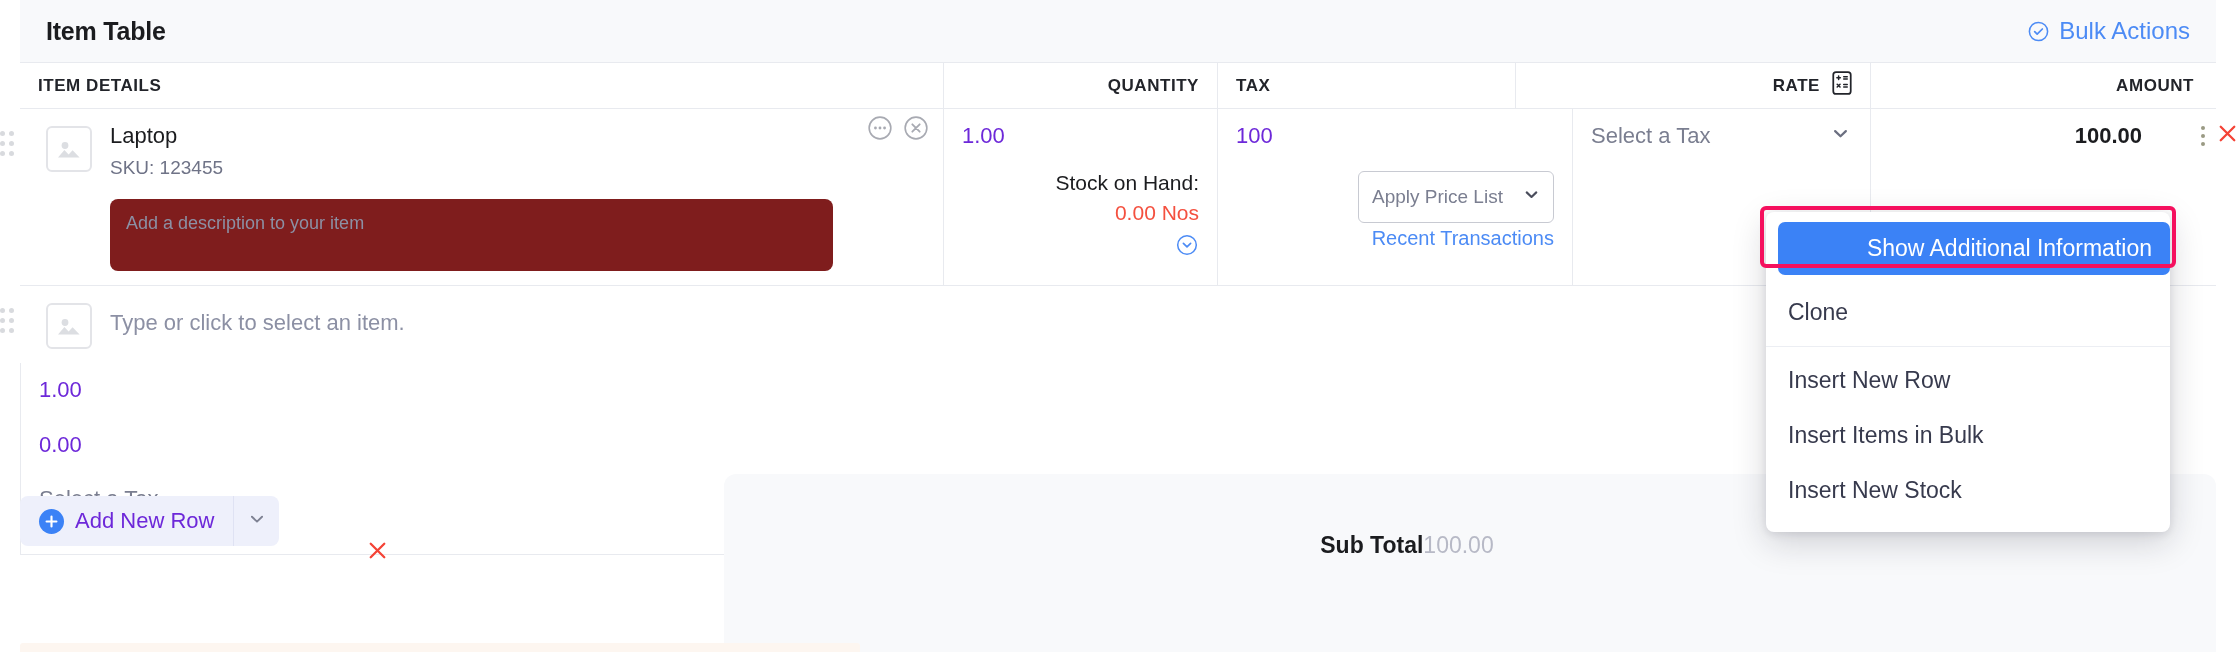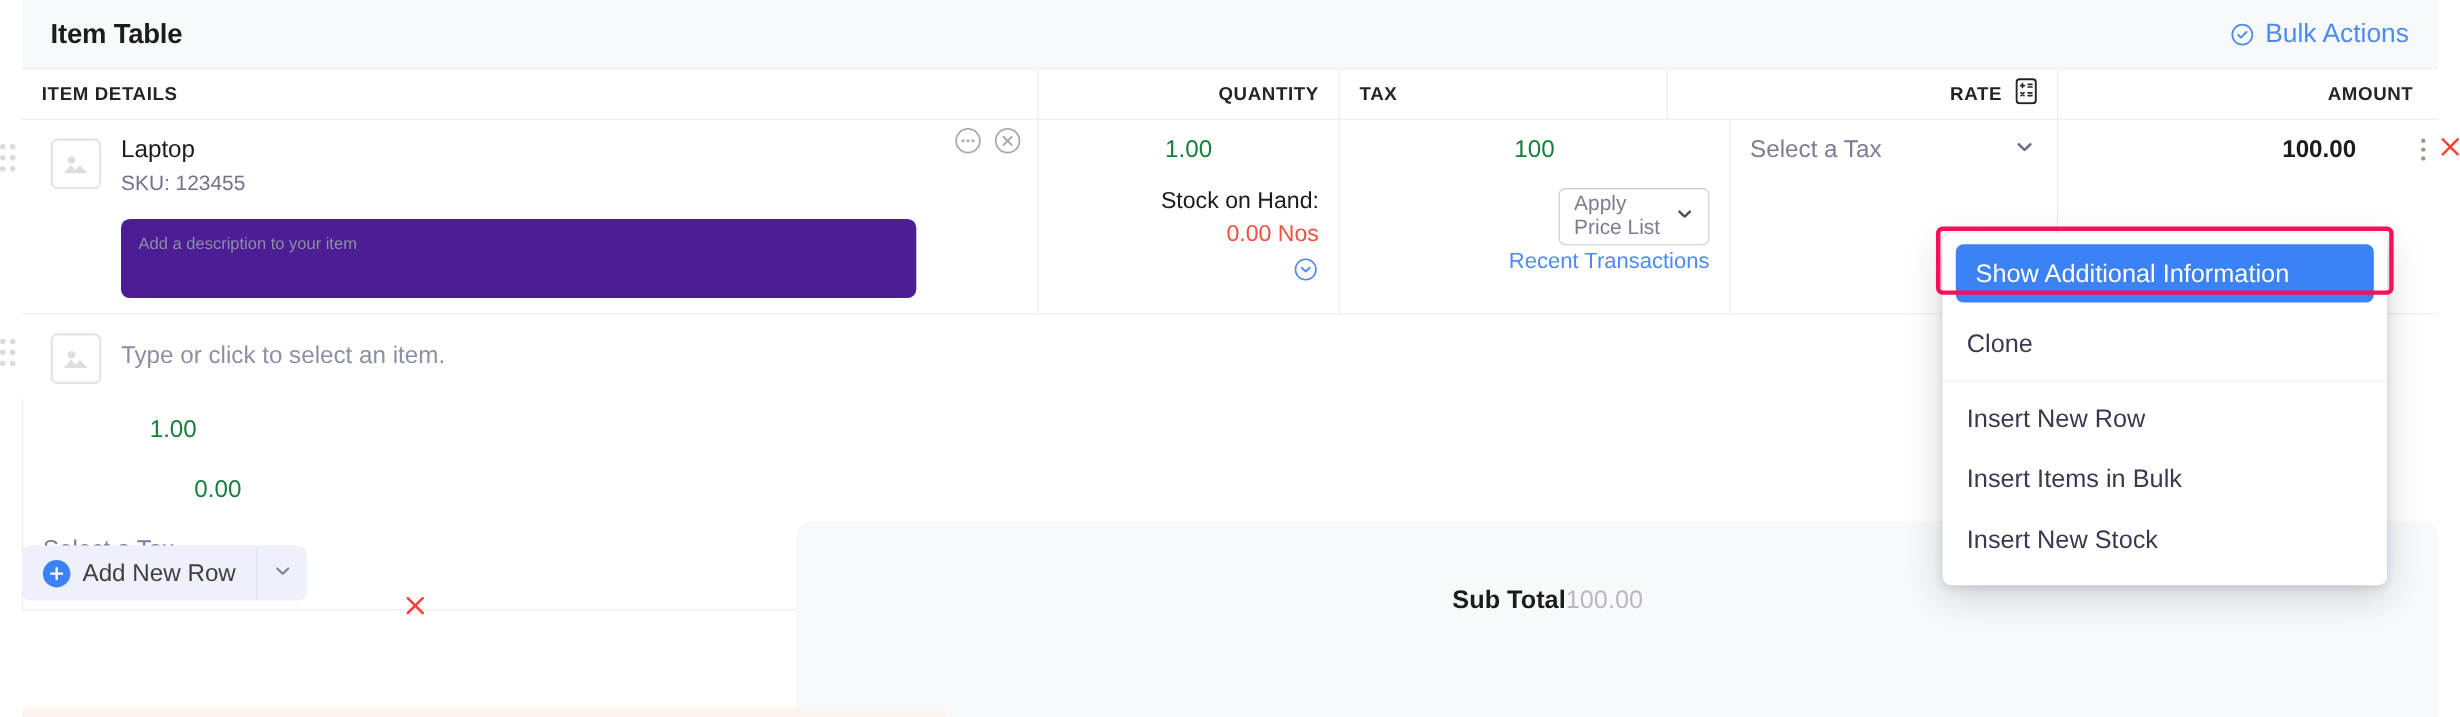--- a/index.html
+++ b/index.html
@@ -112,23 +112,23 @@
     line-height: 1.2;
   }
   .item-sku {
     font-size: 19px;
     color: #6f7387;
     margin-top: 8px;
   }
   .item-desc {
     margin-top: 20px;
     height: 72px;
-    background: #4c1d95;
+    background: #7f1d1d;
     border-radius: 8px;
-    font-size: 15px;
+    font-size: 18px;
     color: #8c90a4;
     padding: 14px 16px;
     cursor: text;
   }
   .item-placeholder {
     font-size: 22px;
     color: #8c90a4;
     line-height: 46px;
     cursor: text;
   }
@@ -151,22 +151,22 @@
     cursor: grab;
   }
   .drag-handle i {
     display: block; width: 5px; height: 5px;
     border-radius: 50%;
     background: #d8dade;
   }
 
   .num {
     font-size: 22px;
-    color: #15803d;
-    text-align: center;
+    color: #6d28d9;
+    text-align: left;
     line-height: 1.2;
   }
   .stock-label {
     font-size: 21px;
     color: #1b1c1f;
     text-align: right;
     margin-top: 22px;
   }
   .stock-value {
     font-size: 21px;
@@ -176,21 +176,21 @@
   }
   .stock-chev {
     display: flex;
     justify-content: flex-end;
     margin-top: 8px;
     cursor: pointer;
   }
 
   .price-list {
     margin-top: 22px;
-    width: 137px;
+    width: 196px;
     height: 52px;
     border: 1px solid #c8cad2;
     border-radius: 6px;
     display: flex;
     align-items: center;
     justify-content: space-between;
     padding: 0 13px;
     font-size: 19px;
     color: #7a7e90;
     margin-left: auto;
@@ -252,21 +252,21 @@
     background: #eef0fb;
     border-radius: 8px;
     overflow: hidden;
   }
   .add-row-btn {
     display: flex;
     align-items: center;
     gap: 11px;
     padding: 0 19px;
     font-size: 22px;
-    color: #404040;
+    color: #6d28d9;
     cursor: pointer;
   }
   .plus-circle {
     width: 25px; height: 25px;
     border-radius: 50%;
     background: #3b82f6;
     display: flex; align-items: center; justify-content: center;
     flex: none;
   }
   .add-row-caret {
@@ -325,21 +325,21 @@
   .ctx-highlight {
     position: absolute;
     left: -6px; top: -6px;
     width: 416px; height: 62px;
     border: 4px solid #f5105e;
     border-radius: 6px;
     box-sizing: border-box;
     pointer-events: none;
     z-index: 3;
   }
-  .ctx-primary-wrap { padding: 10px 12px 10px 12px; }
+  .ctx-primary-wrap { padding: 10px 0 10px 12px; text-align: right; }
   .ctx-primary {
     background: #3b82f6;
     color: #fff;
     font-size: 23px;
     border-radius: 7px;
     padding: 13px 18px;
     cursor: pointer;
     white-space: nowrap;
   }
   .ctx-item {

